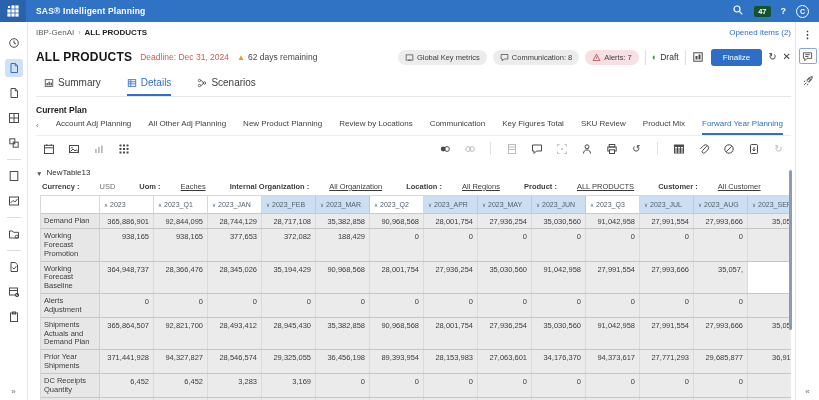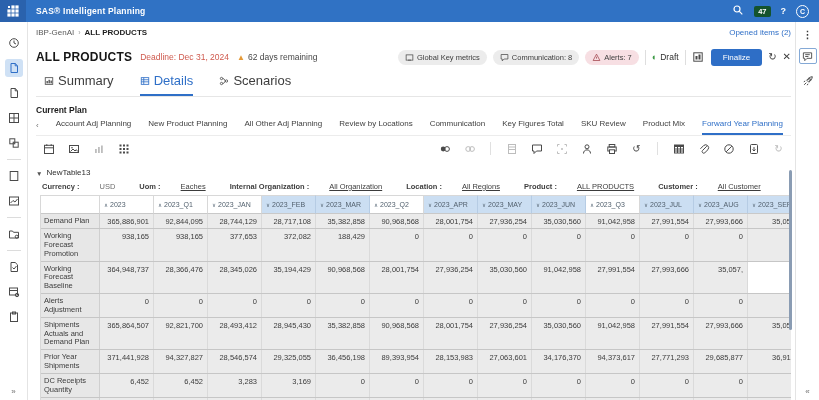--- a/index.html
+++ b/index.html
@@ -48,21 +48,21 @@
   .pill { background:#ececec; border-radius:9px; height:15px; display:flex; align-items:center; gap:3px; padding:0 7px; font-size:7.5px; color:#3c3c3c; cursor:pointer; white-space:nowrap; }
   .pill.alert { background:#f7dfe3; }
   .vdiv { width:1px; height:15px; background:#dedede; }
   .draft { display:flex; align-items:center; gap:3px; font-size:8.5px; color:#303030; }
   .draft-dot { color:#3d9a46; font-size:9px; line-height:1; }
   .finalize-btn { background:#2e6ec6; color:#fff; font-size:8px; border:none; border-radius:3px; height:17px; padding:0 12px; cursor:pointer; }
   .hact { color:#3c3c3c; font-size:10px; cursor:pointer; line-height:1; }
 
   
   .tabsrow { height:25px; display:flex; align-items:flex-end; gap:26px; border-bottom:1px solid #e6e6e6; padding-left:8px; }
-  .tab { display:flex; align-items:center; gap:4px; font-size:13px; color:#3d3d3d; padding-bottom:6px; border-bottom:2px solid transparent; cursor:pointer; }
+  .tab { display:flex; align-items:center; gap:4px; font-size:10px; color:#3d3d3d; padding-bottom:6px; border-bottom:2px solid transparent; cursor:pointer; }
   .tab.active { color:#2f6fc7; border-bottom-color:#2f6fc7; }
 
   .cprow { height:18px; display:flex; align-items:flex-end; }
   .cp-title { font-size:8.5px; font-weight:bold; color:#1d1d1d; }
 
   
   .subtabs { height:21px; display:flex; align-items:center; gap:17px; border-bottom:1px solid #ececec; font-size:8px; color:#3f3f3f; }
   .st-arrow { color:#6f6f6f; font-size:8px; cursor:pointer; }
   .subtab { cursor:pointer; padding:4px 0 5px; border-bottom:2px solid transparent; white-space:nowrap; }
   .subtab.active { color:#2f6fc7; border-bottom-color:#2f6fc7; }
@@ -298,22 +298,22 @@
       </div>
 
       <div class="cprow">
           <span class="cp-title">Current Plan</span>
         </div>
 
       <div class="subtabs">
         <span class="st-arrow">‹</span>
         <span id="subtabs-list" style="display:flex;gap:17px;align-items:center">
             <span class="subtab">Account Adj Planning</span>
+            <span class="subtab">All Other Adj Planning</span>
             <span class="subtab">New Product Planning</span>
-            <span class="subtab">All Other Adj Planning</span>
             <span class="subtab">Review by Locations</span>
             <span class="subtab">Communication</span>
             <span class="subtab">Key Figures Total</span>
             <span class="subtab">SKU Review</span>
             <span class="subtab">Product Mix</span>
             <span class="subtab active">Forward Year Planning</span>
           </span>
 
       </div>
 

